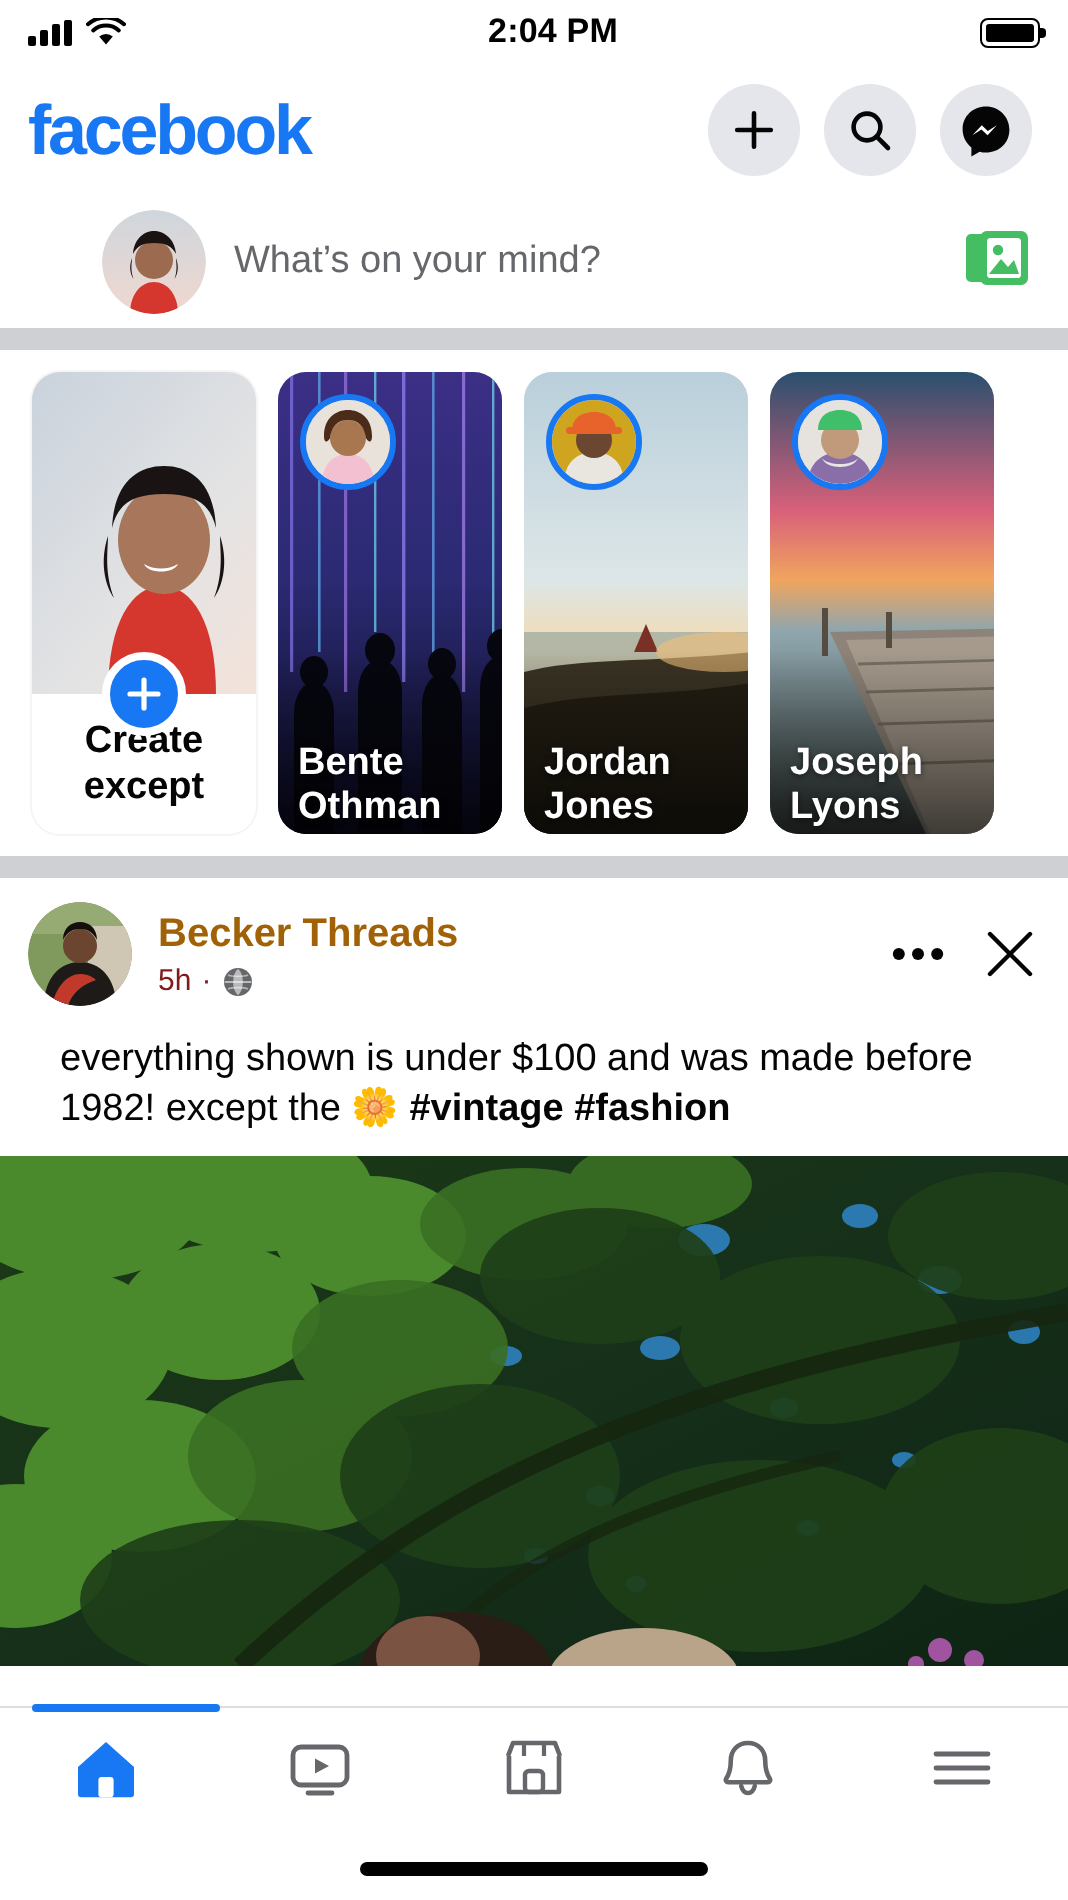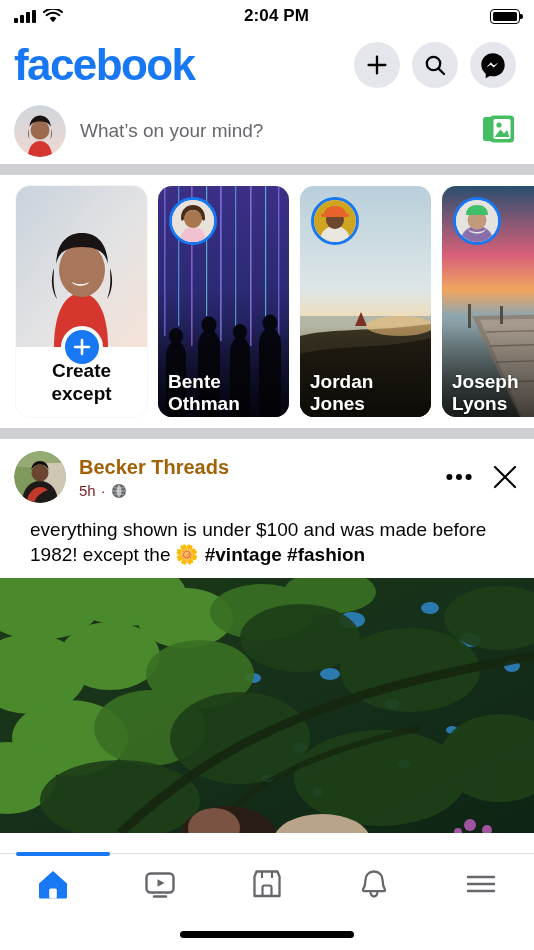--- a/index.html
+++ b/index.html
@@ -26,40 +26,40 @@
   .batt { width: 30px; height: 15px; border: 1.6px solid #000; border-radius: 4px; padding: 2px; position: relative; }
   .batt::after { content:""; position:absolute; right:-4px; top:4.5px; width:2.5px; height:5px; background:#000; border-radius:0 2px 2px 0; }
   .batt i { display:block; width:100%; height:100%; background:#000; border-radius:1.5px; }
 
   
   .appbar {
     height: 66px; display: flex; align-items: center;
     justify-content: space-between; padding: 0 18px 0 14px;
   }
   .wordmark {
-    font-size: 44px; font-weight: bold; color: #1877F2;
+    font-size: 35px; font-weight: bold; color: #1877F2;
     letter-spacing: -1.6px; line-height: 1;
   }
   .actions { display: flex; align-items: center; gap: 12px; }
   .circle-btn {
     width: 46px; height: 46px; border-radius: 50%;
     background: #E4E6EB; display: flex; align-items: center; justify-content: center;
   }
 
   
-  .composer { height: 66px; display: flex; align-items: center; padding: 0 18px 0 14px; gap: 14px; }
+  .composer { height: 66px; display: flex; align-items: center; padding: 0 18px 0 14px; gap: 14px; margin-left: 37px; }
   .avatar-sm { width: 52px; height: 52px; border-radius: 50%; overflow: hidden; flex: none; position: relative; }
   .composer-text { flex: 1; font-size: 19px; color: #65676B; }
 
   .divider { height: 11px; background: #CED0D4; }
 
   
   .stories { display: flex; gap: 11px; padding: 11px 0 11px 16px; }
   .story {
-    position: relative; width: 131px; height: 231px; border-radius: 14px;
+    position: relative; width: 112px; height: 231px; border-radius: 14px;
     overflow: hidden; flex: none; background: #e9ebee;
   }
   .story .bg { position: absolute; inset: 0; }
   .story .shade {
     position: absolute; left:0; right:0; bottom:0; height: 92px;
     background: linear-gradient(to top, rgba(0,0,0,.62), rgba(0,0,0,0));
   }
   .story .name {
     position: absolute; left: 10px; right: 8px; bottom: 2px;
     color: #fff; font-weight: bold; font-size: 19px; line-height: 1.17;

